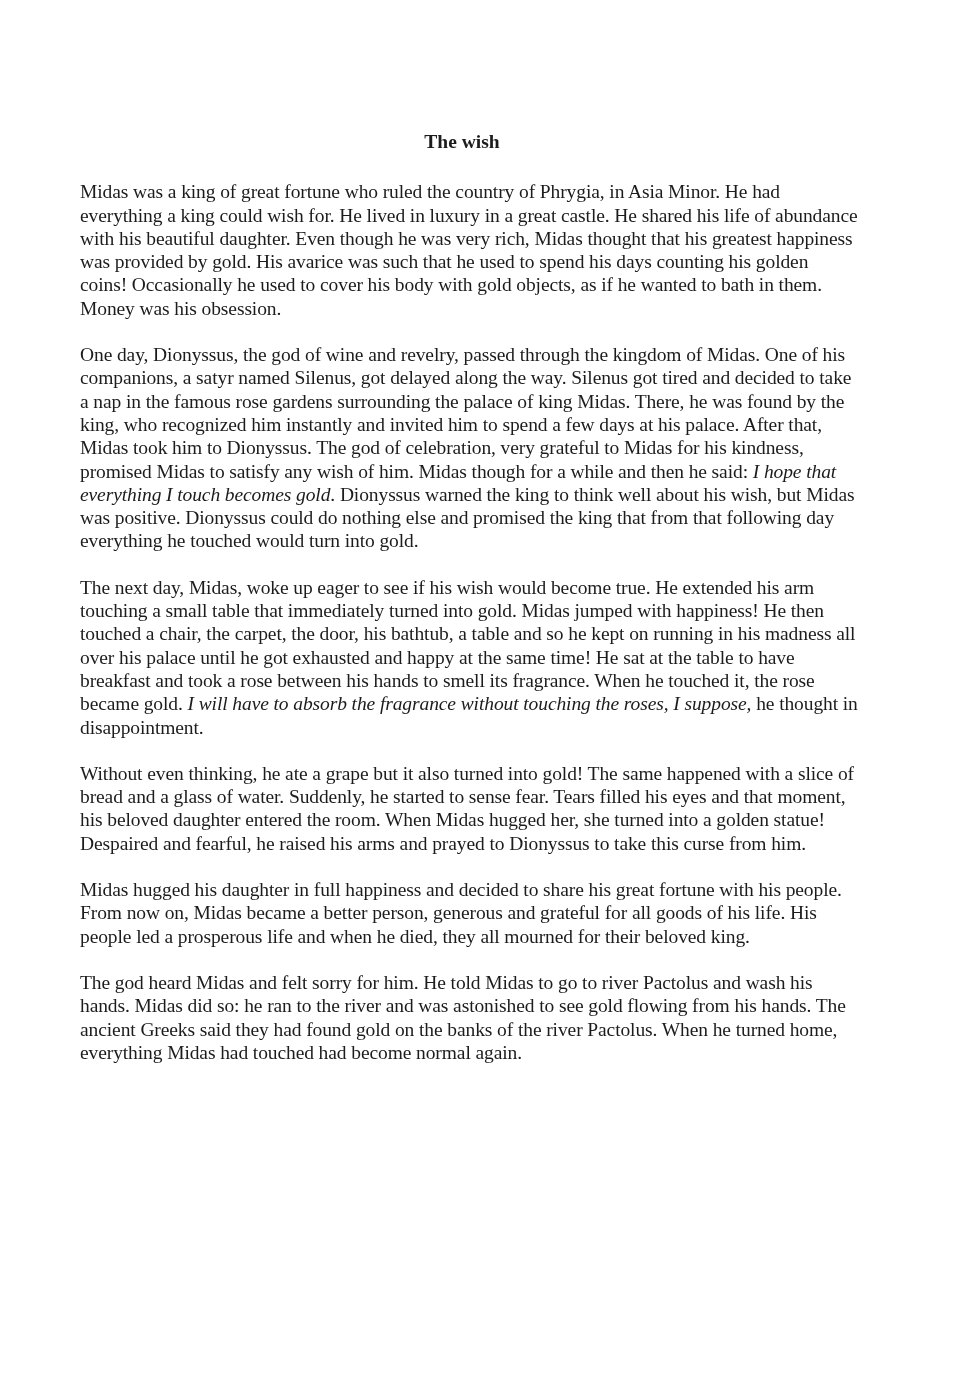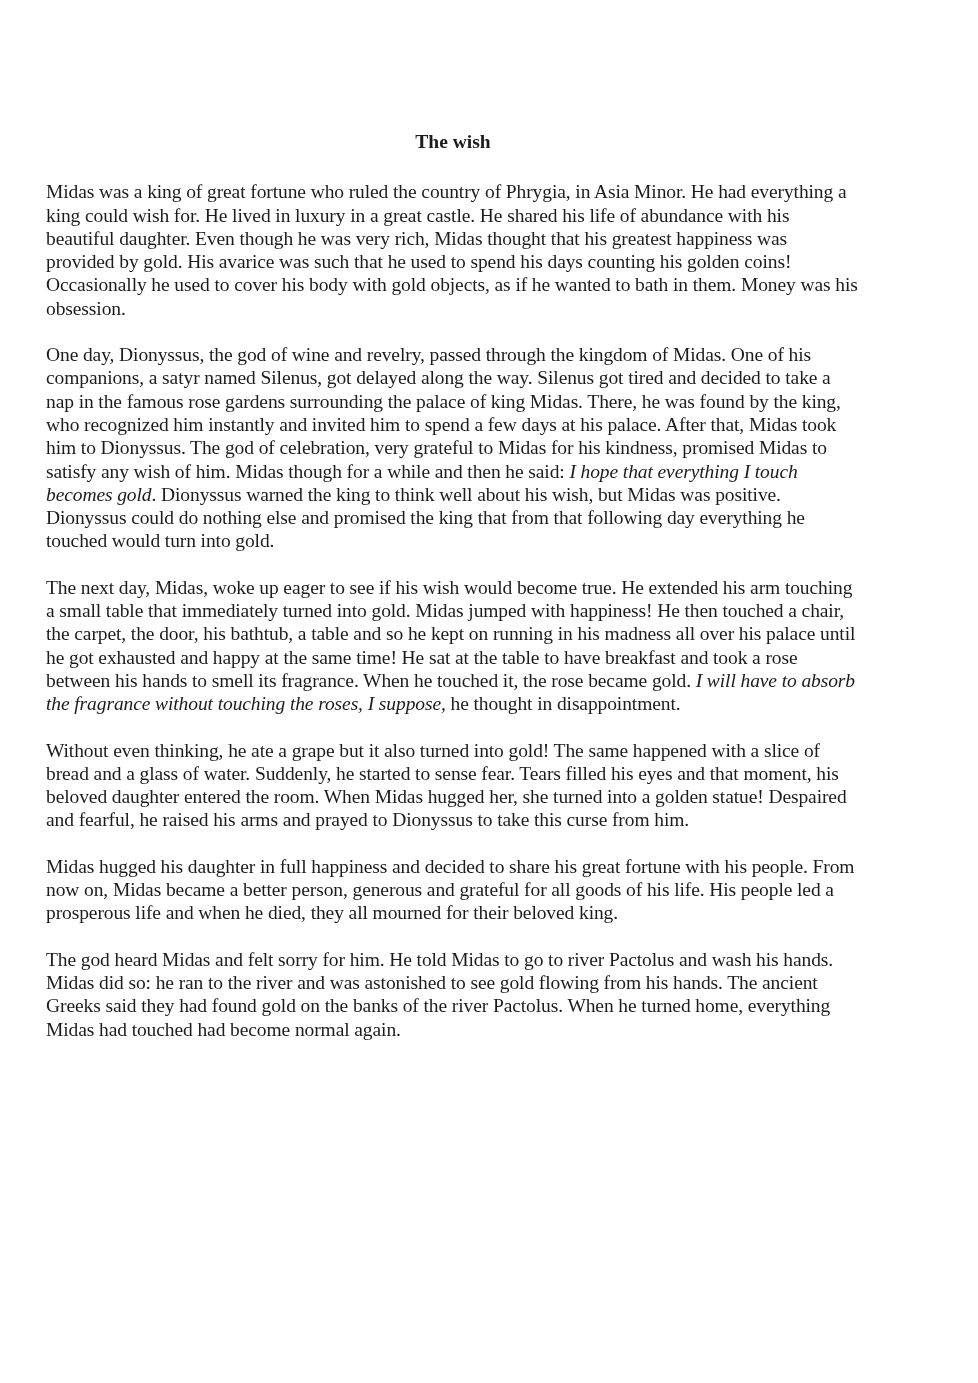--- a/index.html
+++ b/index.html
@@ -11,27 +11,27 @@
     width: 978px;
     height: 1383px;
     overflow: hidden;
     font-family: "Liberation Serif", "DejaVu Serif", serif;
     color: #1c1c1c;
   }
   .page {
     box-sizing: border-box;
     width: 978px;
     height: 1383px;
-    padding: 130px 118px 0 46px;
+    padding: 130px 118px 0 64px;
     background: #ffffff;
   }
   .doc p {
     font-size: 19.5px;
     line-height: 23.3px;
-    margin: 0 0 23px 0;
+    margin: 0 0 23px 16px;
     text-align: left;
     letter-spacing: -0.1px;
   }
   .doc h2 {
     font-size: 19.5px;
     line-height: 23.3px;
     font-weight: 700;
     text-align: center;
     margin: 29px 0 27px 0;
   }

